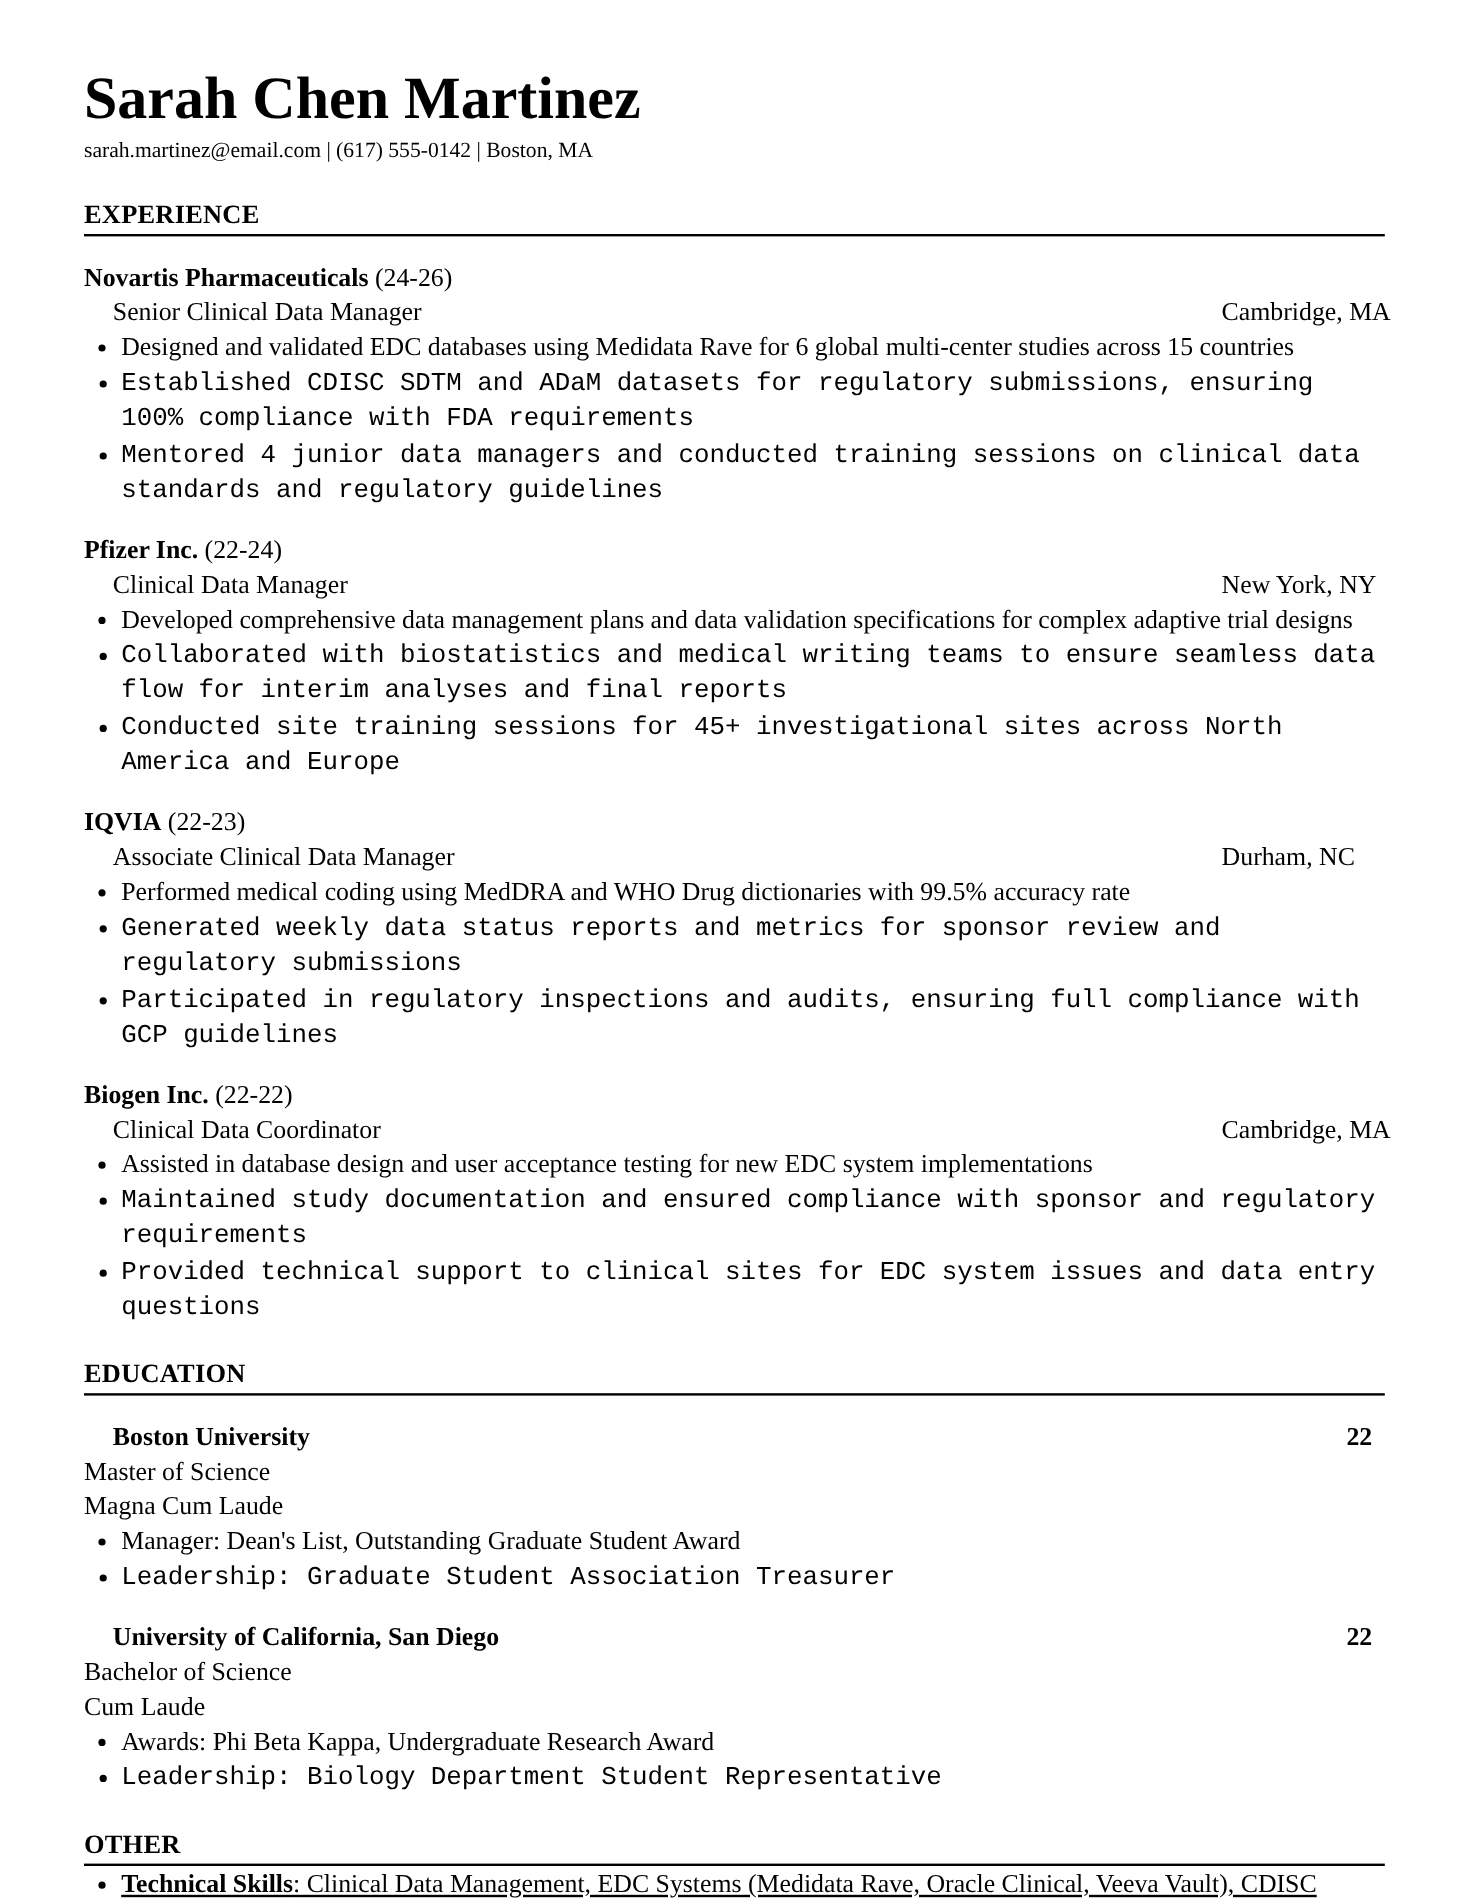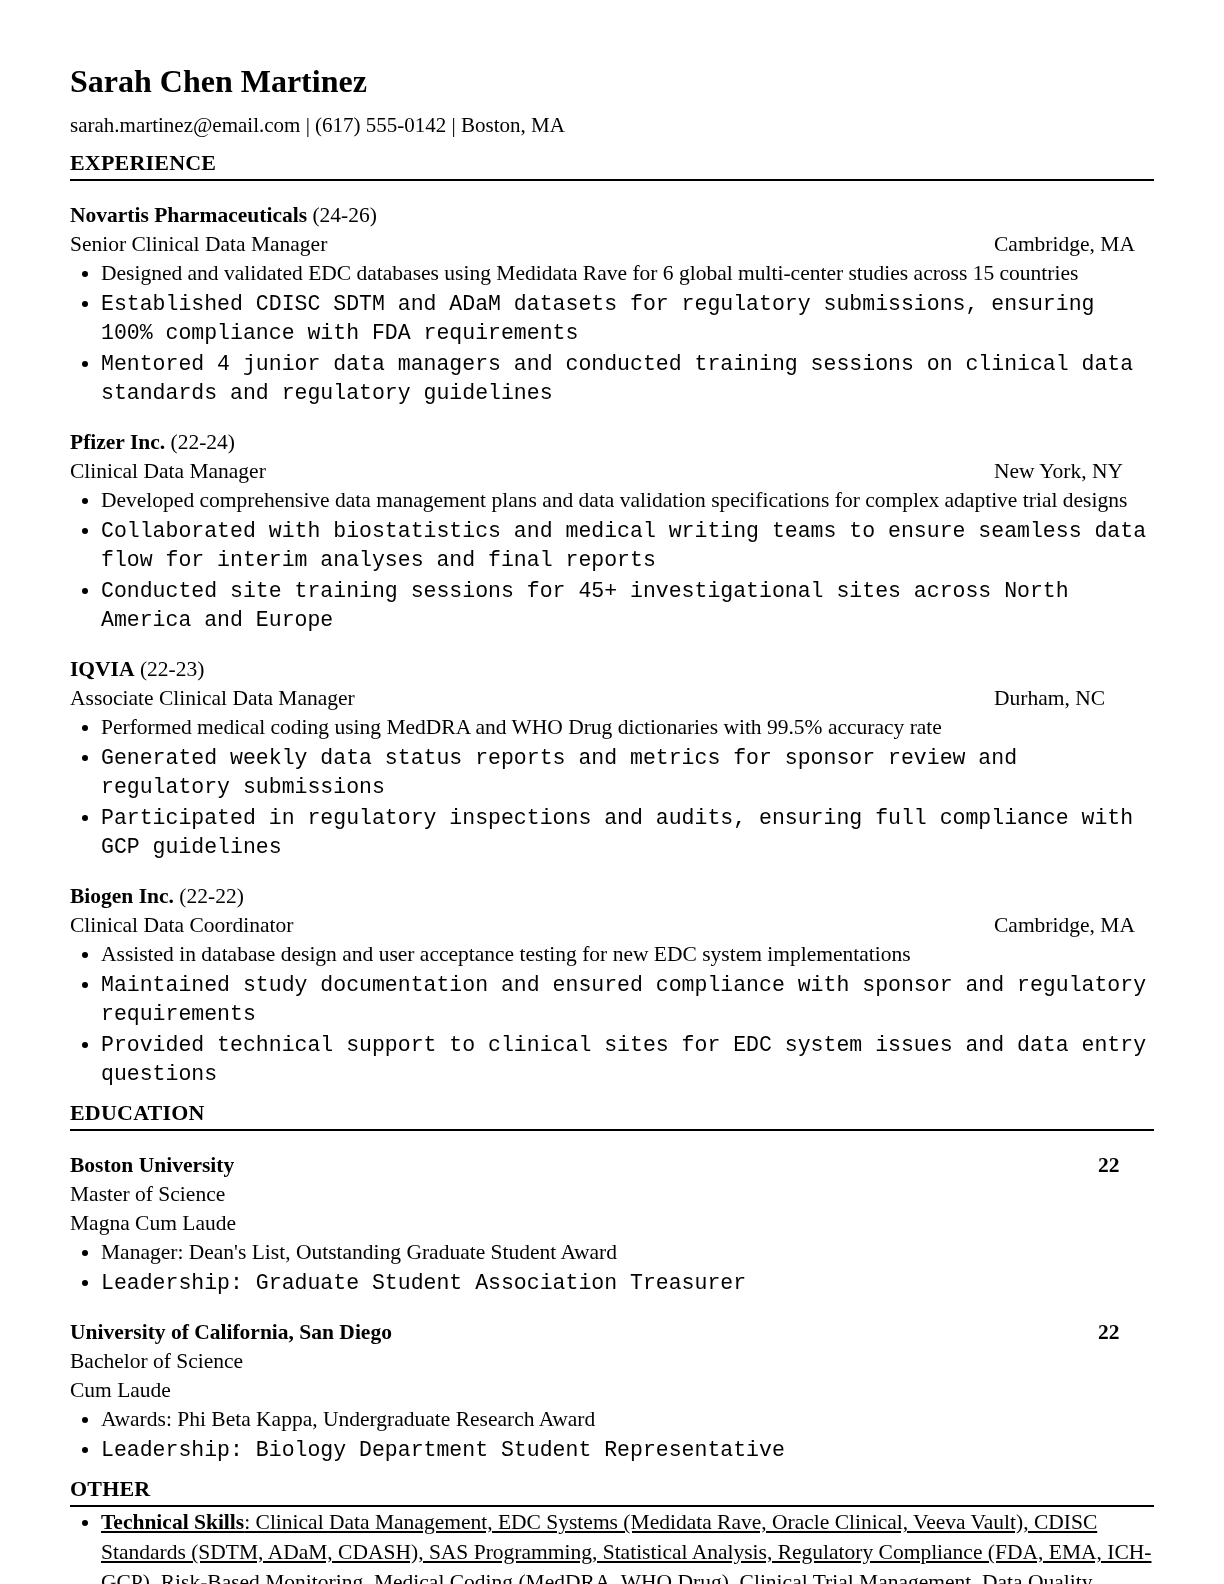--- a/index.html
+++ b/index.html
@@ -10,44 +10,44 @@
     color: #000000;
     font-family: "Liberation Serif", serif;
     font-size: 21.5px;
     line-height: 29px;
     overflow: hidden;
   }
   .page {
     padding: 58px 70px 0 70px;
   }
   .name {
-    font-size: 32px;
+    font-size: 50px;
     line-height: 46px;
     font-weight: bold;
     margin: 0;
   }
   .contact {
     margin-top: 7px;
-    font-size: 21px;
+    font-size: 18px;
     line-height: 28px;
   }
   .section-title {
     font-size: 22px;
     line-height: 26px;
     font-weight: bold;
     letter-spacing: 0.2px;
     border-bottom: 2px solid #000;
     padding-bottom: 3px;
-    margin-top: 11px;
+    margin-top: 27px;
   }
   .entry { margin-top: 20px; }
   .entry-header { position: relative; }
   .company, .school { font-weight: bold; }
   .dates { font-weight: normal; }
-  .role-line, .school-line { position: relative; }
+  .role-line, .school-line { position: relative; margin-left: 24px; }
   .location {
     position: absolute;
     left: 924px;
     top: 0;
     white-space: nowrap;
   }
   .year {
     position: absolute;
     left: 1028px;
     top: 0;

